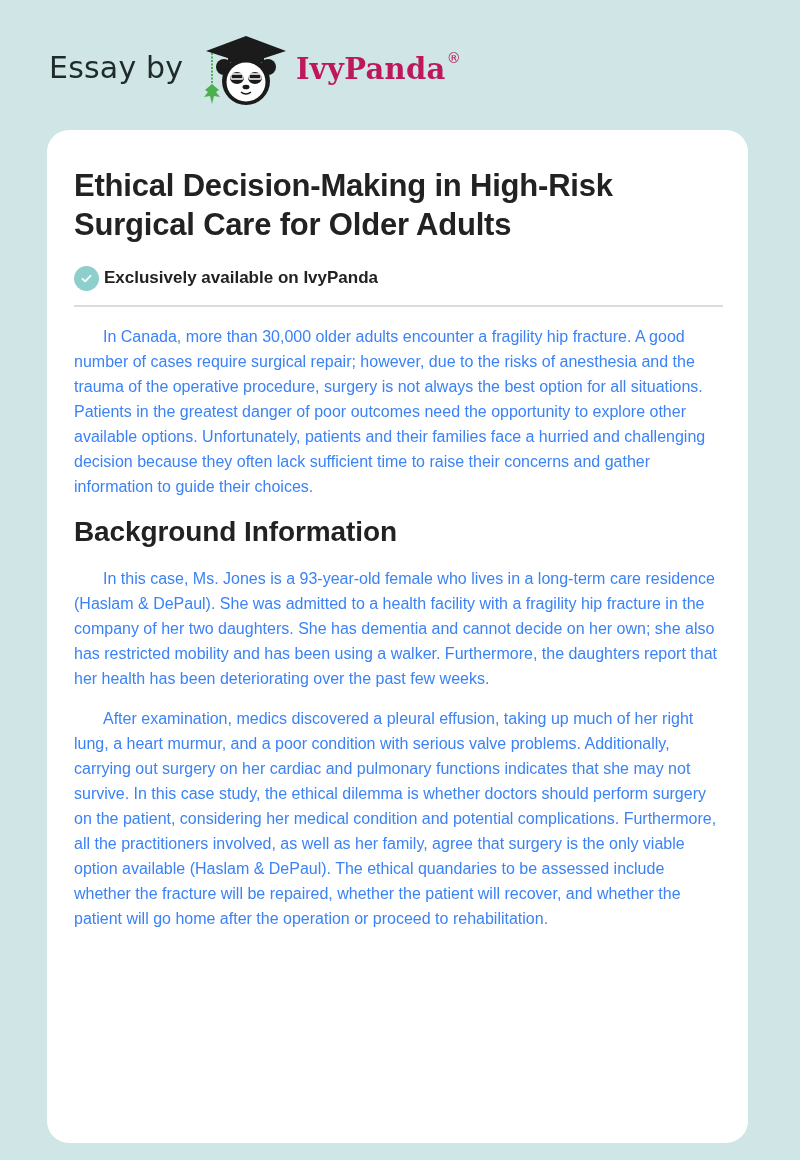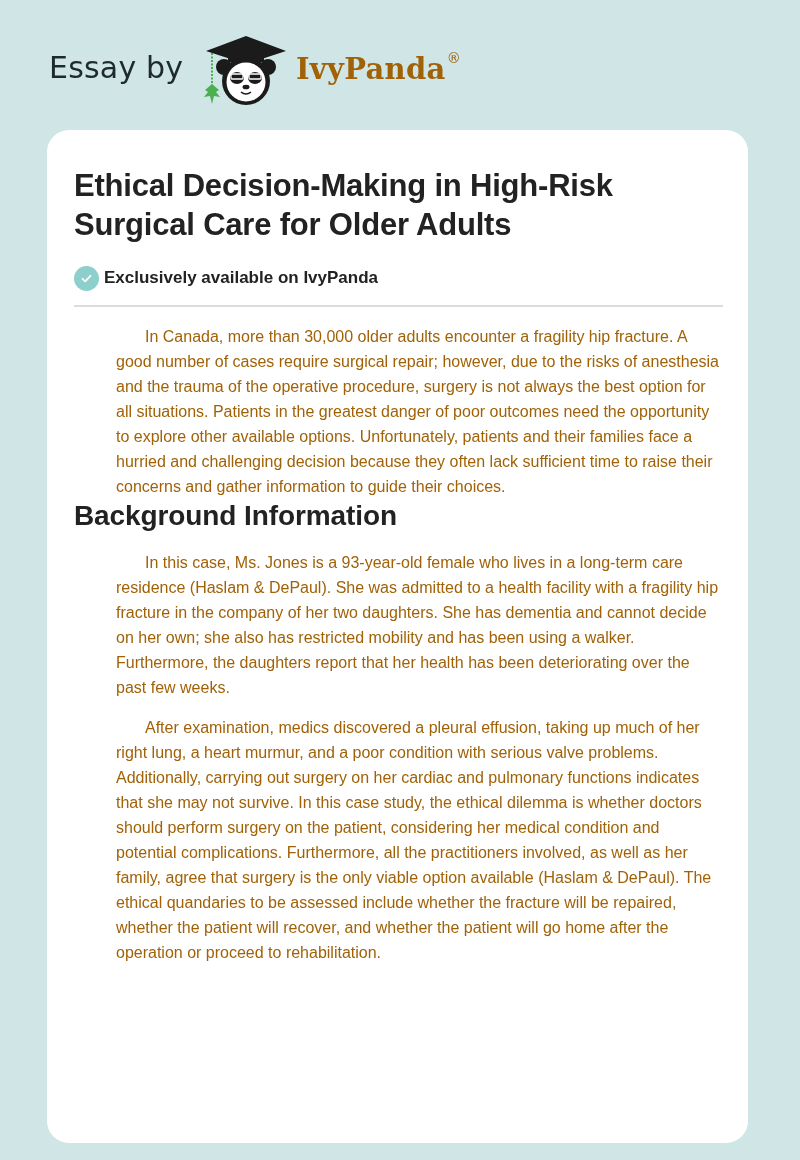--- a/index.html
+++ b/index.html
@@ -37,21 +37,21 @@
       width: 92px;
       height: 74px;
     }
     .brand-name {
       position: absolute;
       left: 296px;
       top: 52px;
       font-family: "DejaVu Serif", serif;
       font-weight: 700;
       font-size: 29px;
-      color: #a16207;
+      color: #be185d;
       letter-spacing: 0.3px;
     }
     .brand-name sup {
       font-size: 14px;
       font-family: "DejaVu Sans", sans-serif;
       font-weight: 400;
       vertical-align: top;
       position: relative;
       top: -2px;
       margin-left: 1px;
@@ -108,28 +108,27 @@
       width: 649px;
     }
     .section-heading {
       font-weight: 700;
       font-size: 28px;
       line-height: 34px;
       color: #222222;
       letter-spacing: -0.1px;
     }
     .h-intro { margin-top: 23px; }
-    .h-bg { }
+    .h-bg { margin-top: 16px; }
     .para {
       font-size: 16px;
       line-height: 25px;
-      color: #a16207;
+      color: #3b82f6;
       text-indent: 29px;
       margin-top: 17px;
-      margin-left: 42px;
     }
     .para + .para { margin-top: 15px; }
   </style>
 </head>
 <body>
 
 <div class="header">
   <span class="essay-by">Essay by</span>
 
   <svg class="panda-logo" viewBox="0 0 92 74" xmlns="http://www.w3.org/2000/svg">

